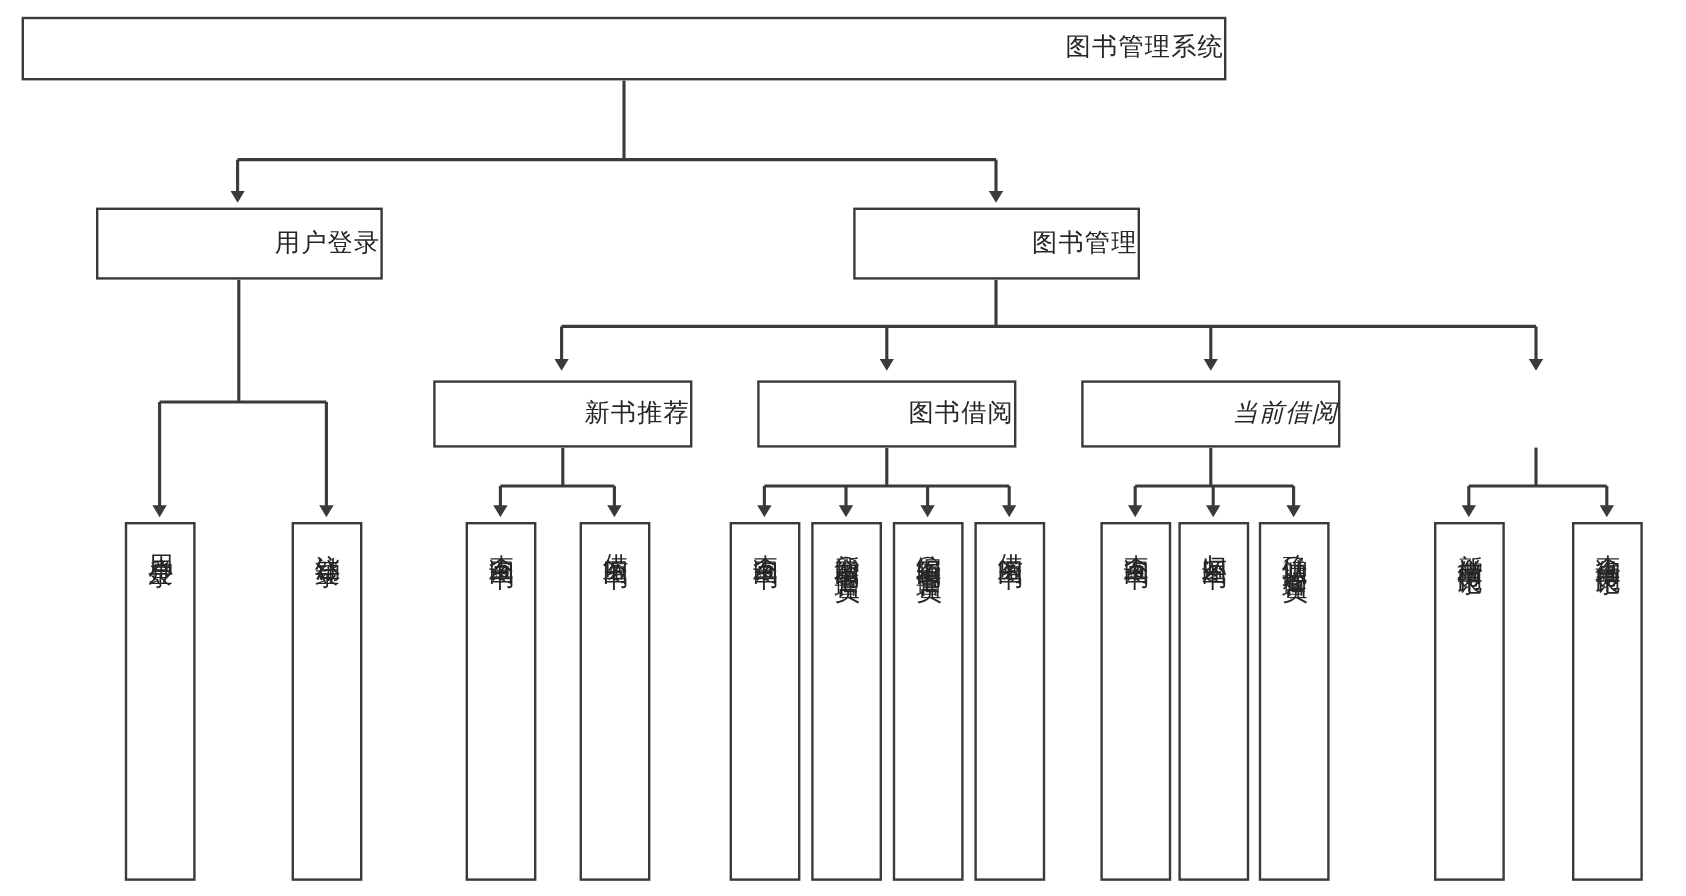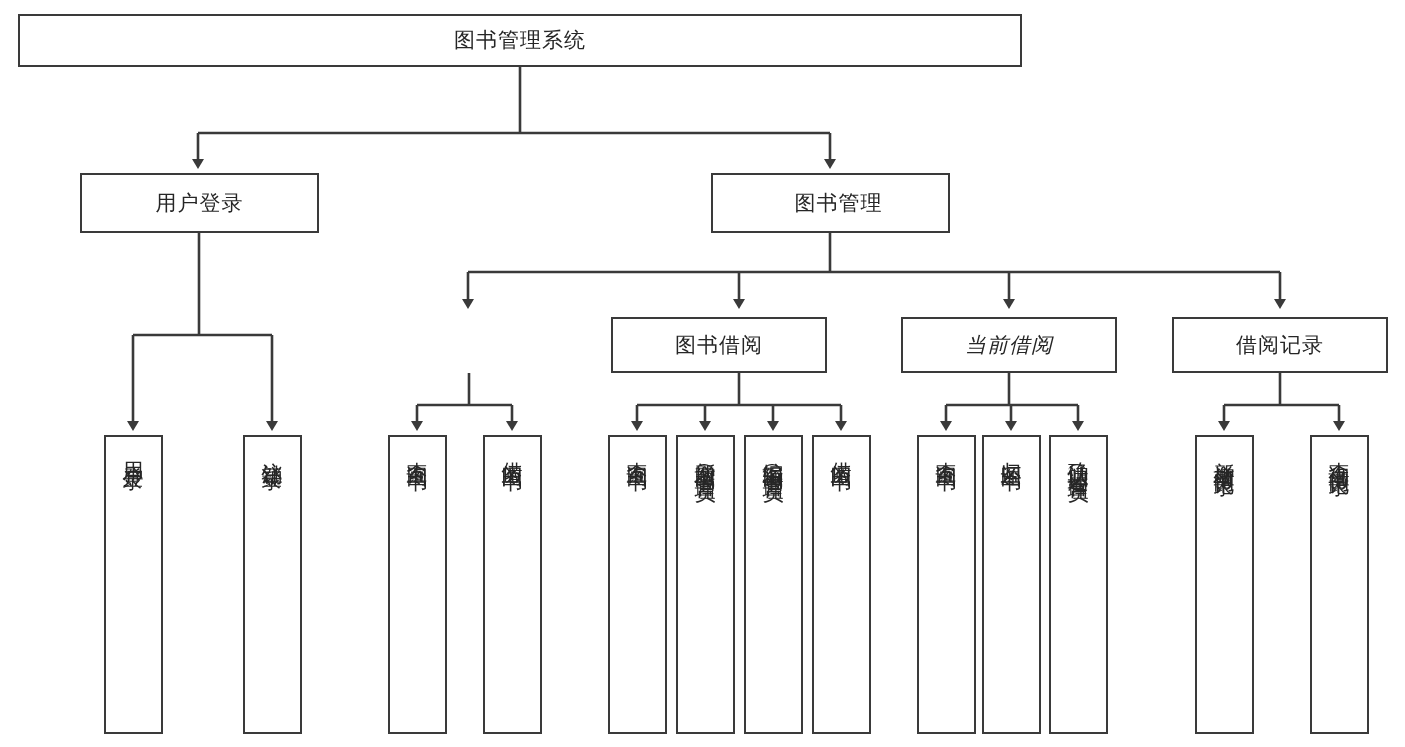--- a/index.html
+++ b/index.html
@@ -24,21 +24,21 @@
     width: 1405px;
     height: 747px;
   }
   .node {
     position: absolute;
     box-sizing: border-box;
     border: 2px solid #3a3a3a;
     background: #ffffff;
     display: flex;
     align-items: center;
-    justify-content: center;
+    justify-content: flex-end;
     color: #262626;
     line-height: 1.18;
   }
   .node-label {
     display: block;
     text-align: center;
     white-space: pre-line;
   }
   .node.horizontal .node-label {
     font-size: 21px;
@@ -125,28 +125,28 @@
     <span class="node-label">图书管理系统</span>
   </div>
 
   <div class="node horizontal" style="left:80px; top:173px; width:239px; height:60px;">
     <span class="node-label">用户登录</span>
   </div>
   <div class="node horizontal" style="left:711px; top:173px; width:239px; height:60px;padding-left:16px;">
     <span class="node-label">图书管理</span>
   </div>
 
-  <div class="node horizontal" style="left:611px; top:317px; width:216px; height:56px;">
+  <div class="node horizontal" style="left:361px; top:317px; width:216px; height:56px;">
+    <span class="node-label">新书推荐</span>
+  </div>
+  <div class="node horizontal" style="left:631px; top:317px; width:216px; height:56px;">
     <span class="node-label">图书借阅</span>
   </div>
   <div class="node horizontal" style="left:901px; top:317px; width:216px; height:56px;font-style:italic;">
     <span class="node-label">当前借阅</span>
-  </div>
-  <div class="node horizontal" style="left:1172px; top:317px; width:216px; height:56px;">
-    <span class="node-label">借阅记录</span>
   </div>
 
   <div class="node vertical" style="left:104px; top:435px; width:59px; height:299px;">
     <span class="node-label">用户登录</span>
   </div>
   <div class="node vertical" style="left:243px; top:435px; width:59px; height:299px;">
     <span class="node-label">注销登录</span>
   </div>
 
   <div class="node vertical" style="left:388px; top:435px; width:59px; height:299px;">

